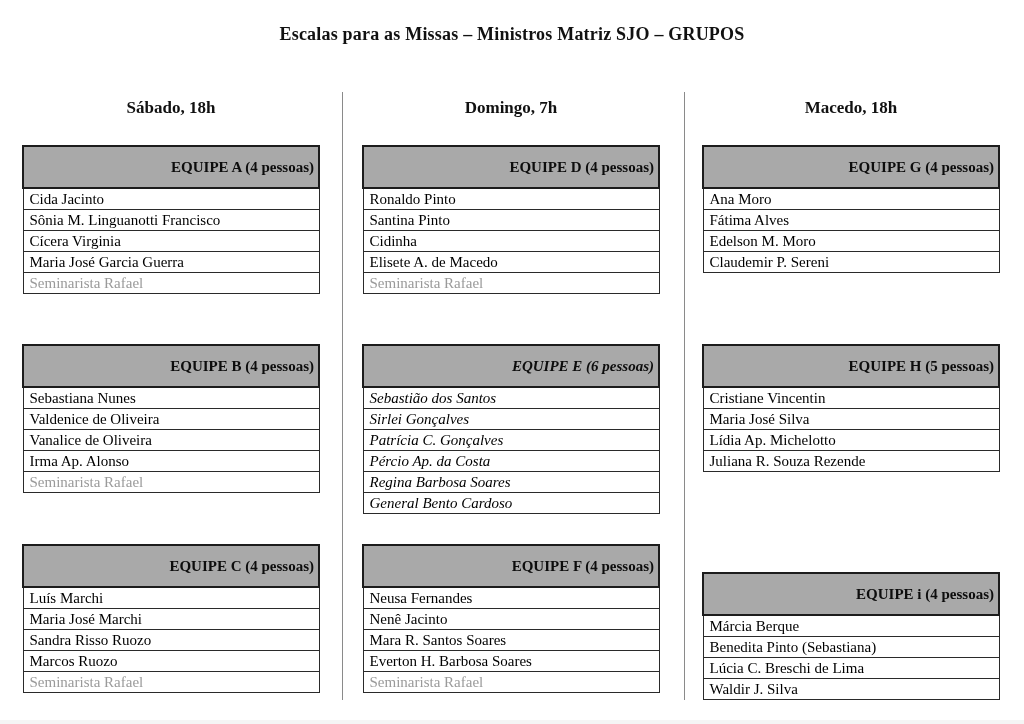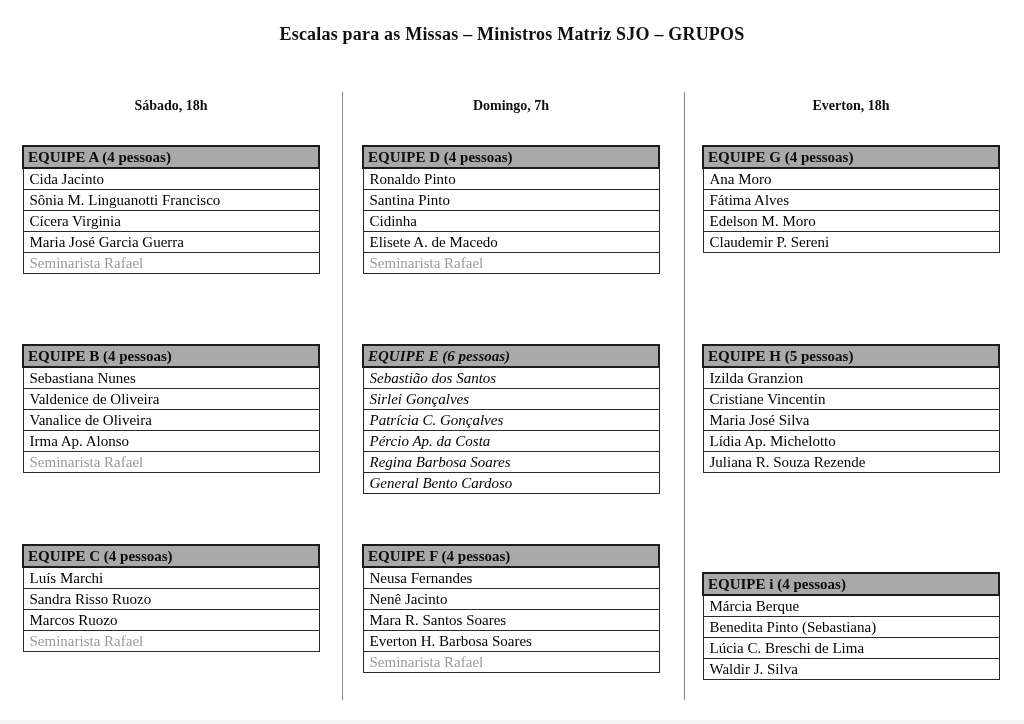--- a/index.html
+++ b/index.html
@@ -27,37 +27,37 @@
     top: 0;
     height: 724px;
     width: 298px;
   }
   .col-header {
     position: absolute;
     top: 98px;
     left: 0;
     width: 100%;
     text-align: center;
-    font-size: 14px;
+    font-size: 17px;
     font-weight: bold;
   }
   table.team {
     position: absolute;
     left: 0;
     width: 298px;
     border-collapse: collapse;
     table-layout: fixed;
   }
   table.team th {
     background: #a9a9a9;
     border: 2px solid #1c1c1c;
     font-size: 15px;
     font-weight: bold;
-    text-align: left;
-    padding: 1px 4px;
+    text-align: right;
+    padding: 11px 4px;
     height: 18px;
     color: #0d0d0d;
   }
   table.team td {
     border: 1px solid #2a2a2a;
     font-size: 15px;
     padding: 0 6px;
     height: 20px;
     white-space: nowrap;
     overflow: hidden;
@@ -146,20 +146,23 @@
     <thead>
       <tr>
         <th>EQUIPE C (4 pessoas)</th>
       </tr>
     </thead>
     <tbody>
               <tr>
     <td>Luís Marchi</td>
   </tr>
               <tr>
+    <td>Maria José Marchi</td>
+  </tr>
+              <tr>
     <td>Sandra Risso Ruozo</td>
   </tr>
               <tr>
     <td>Marcos Ruozo</td>
   </tr>
               <tr>
     <td class="muted">Seminarista Rafael</td>
   </tr>
             </tbody>
   </table>
@@ -239,21 +242,21 @@
     <td>Everton H. Barbosa Soares</td>
   </tr>
               <tr>
     <td class="muted">Seminarista Rafael</td>
   </tr>
             </tbody>
   </table>
         </div>
   </div>
       <div class="col" style="left: 702px;">
-    <div class="col-header">Everton, 18h</div>
+    <div class="col-header">Macedo, 18h</div>
     <div class="teams">
           <table class="team" style="top: 145px;">
     <thead>
       <tr>
         <th>EQUIPE G (4 pessoas)</th>
       </tr>
     </thead>
     <tbody>
               <tr>
     <td>Ana Moro</td>
@@ -269,23 +272,20 @@
   </tr>
             </tbody>
   </table>
           <table class="team" style="top: 344px;">
     <thead>
       <tr>
         <th>EQUIPE H (5 pessoas)</th>
       </tr>
     </thead>
     <tbody>
-              <tr>
-    <td>Izilda Granzion</td>
-  </tr>
               <tr>
     <td>Cristiane Vincentin</td>
   </tr>
               <tr>
     <td>Maria José Silva</td>
   </tr>
               <tr>
     <td>Lídia Ap. Michelotto</td>
   </tr>
               <tr>

